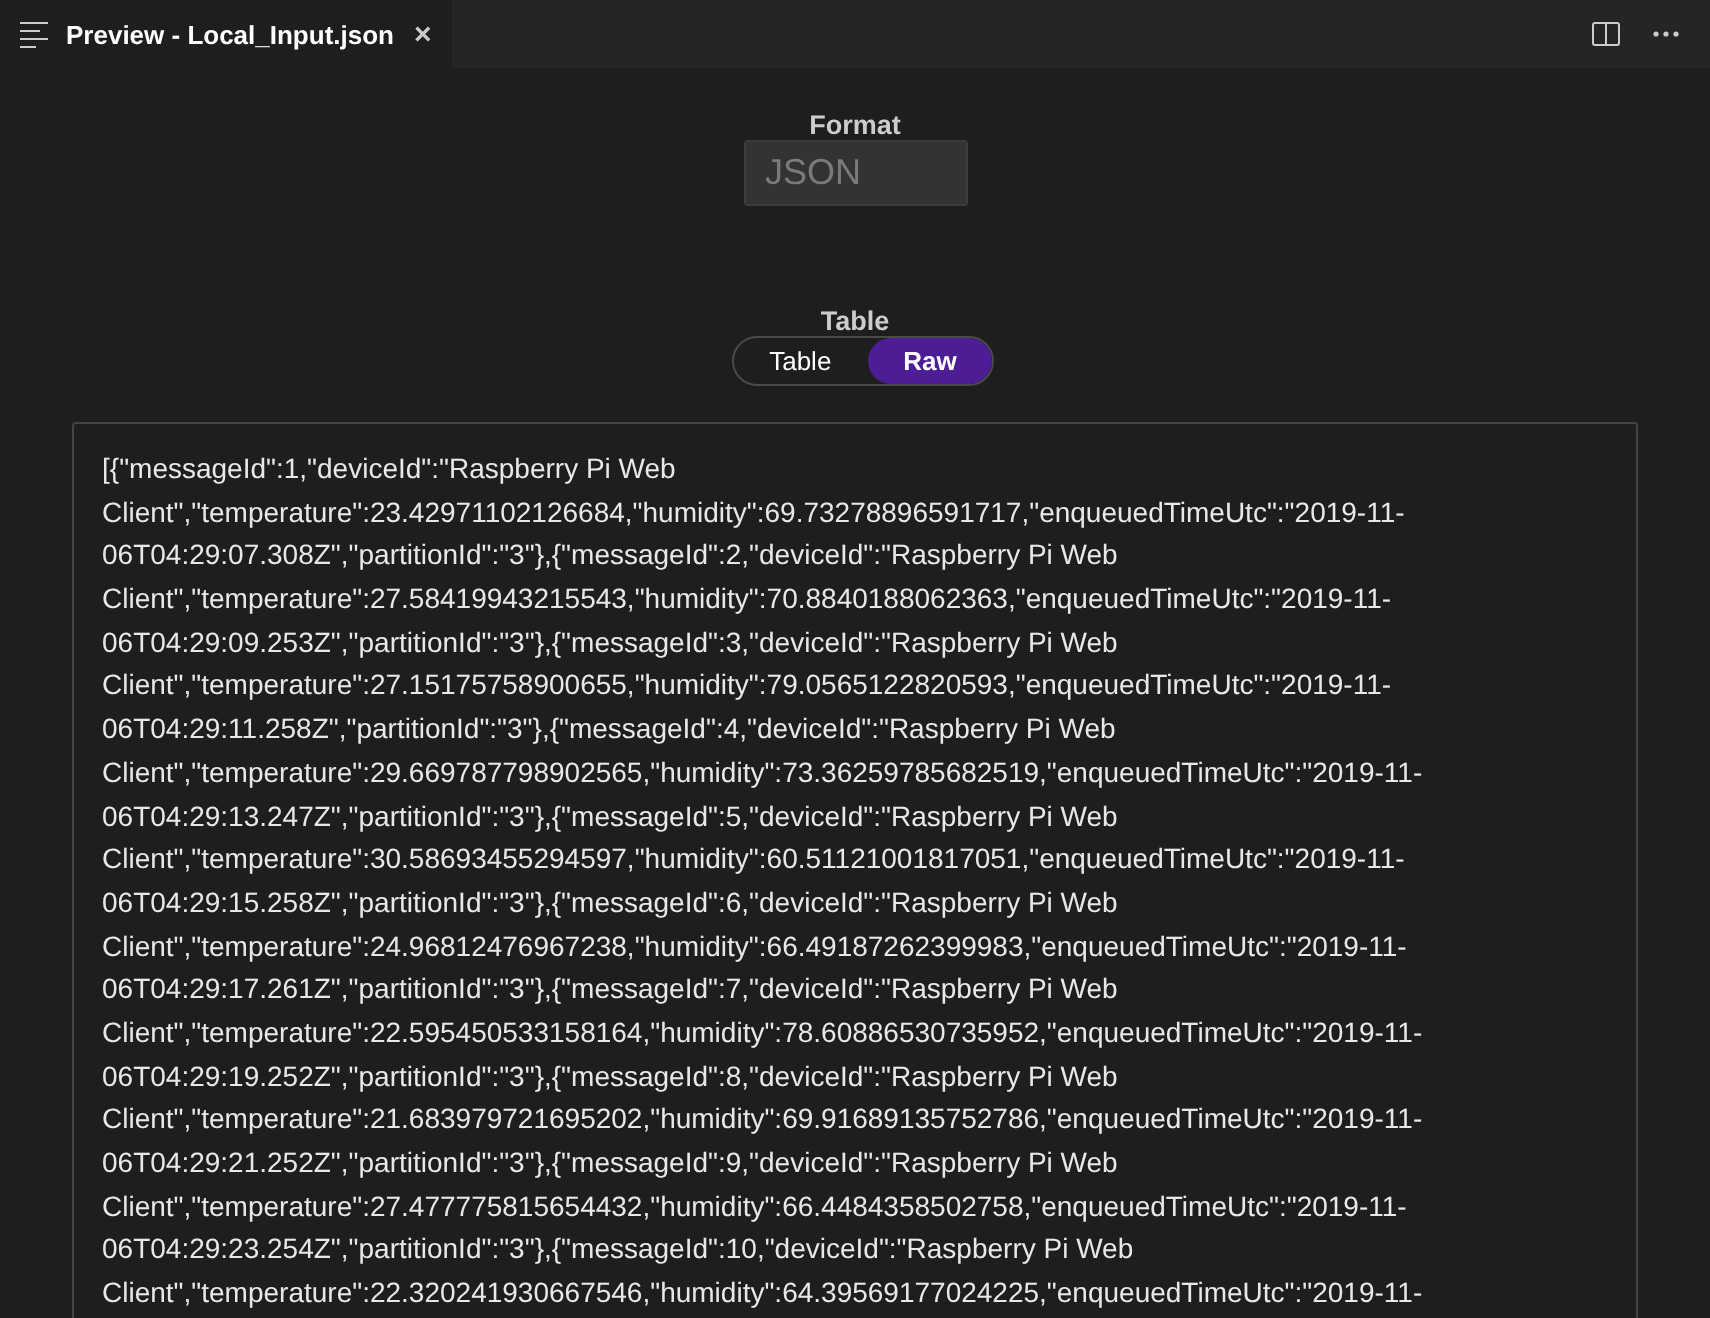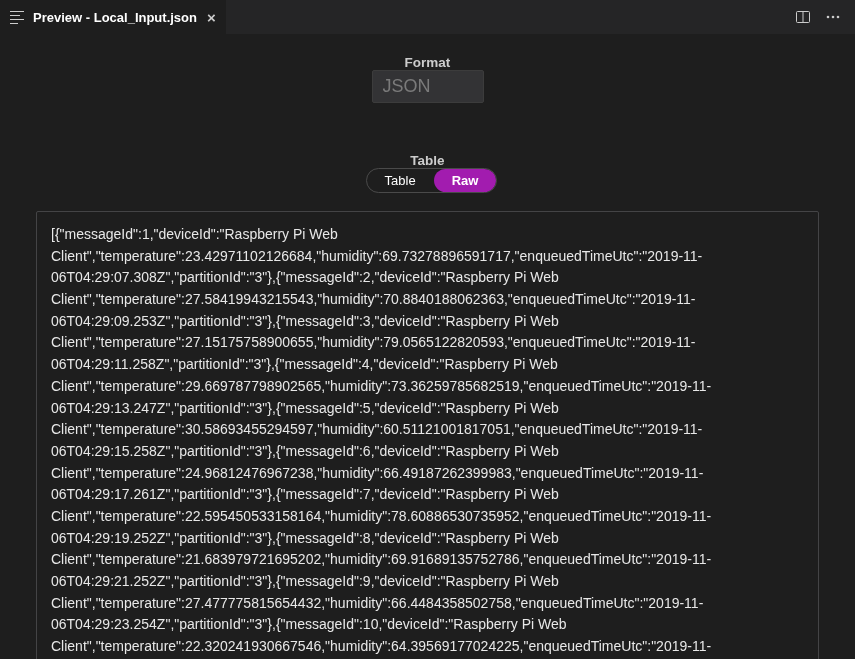--- a/index.html
+++ b/index.html
@@ -105,21 +105,21 @@
       text-align: right;
     }
     .seg-item {
       padding: 4px 18px;
       font-size: 13px;
       color: #ffffff;
       cursor: pointer;
       border-radius: 999px;
     }
     .seg-item.active {
-      background: #a21caf;
+      background: #4c1d95;
       font-weight: 600;
     }
     .raw-box {
       margin: 0 4px;
       border: 1px solid #444446;
       border-radius: 2px;
       padding: 12px 14px;
       font-size: 14px;
       line-height: 1.55;
       color: #e8e8e8;

